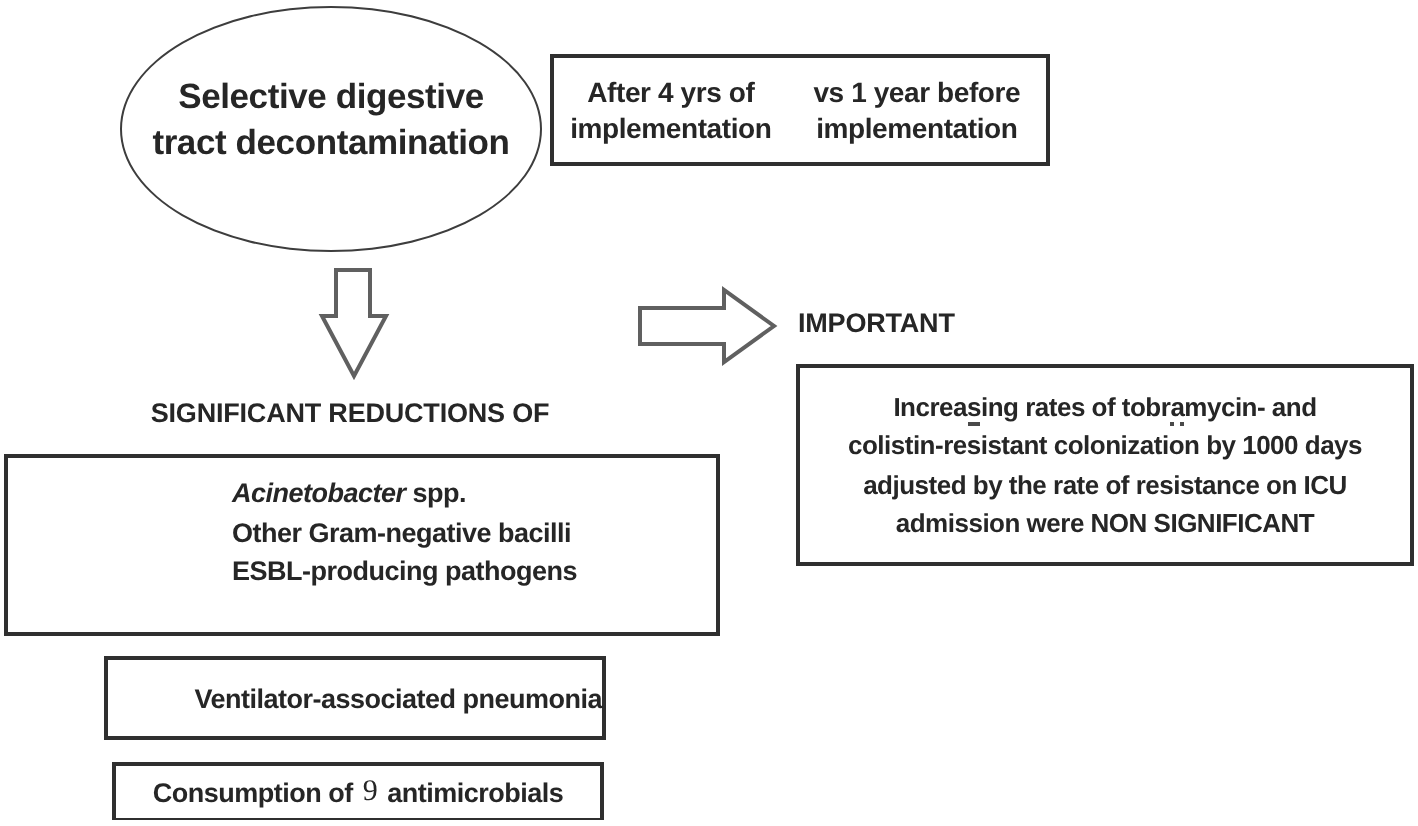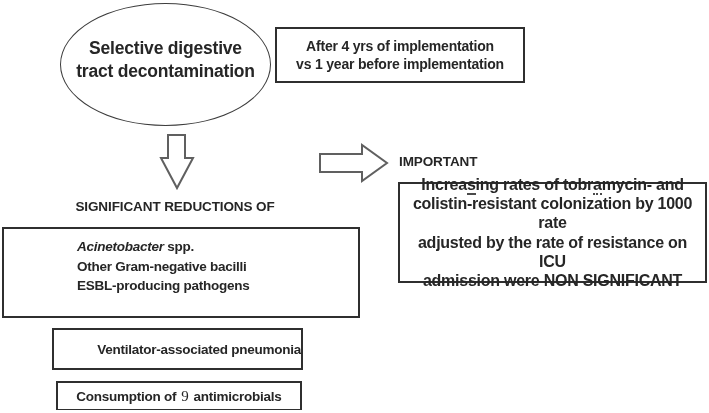--- a/index.html
+++ b/index.html
@@ -10,52 +10,52 @@
   .ellipse{
     position:absolute;left:60px;top:3px;width:209px;height:111px;
     border:1.6px solid #3d3d3d;border-radius:50%;
     display:flex;flex-direction:column;justify-content:center;align-items:center;
     text-align:center;font-weight:bold;font-size:17.5px;line-height:23px;
     letter-spacing:-0.2px;padding-bottom:10px;
   }
   .box{position:absolute;border:2px solid #2f2f2f;background:#fff;box-sizing:border-box;}
   .top-box{
     left:275px;top:27px;width:250px;height:56px;
-    display:flex;flex-direction:column;justify-content:center;align-items:center;
+    display:flex;flex-direction:row;justify-content:center;align-items:center;
     text-align:center;font-weight:bold;font-size:14px;line-height:18.5px;letter-spacing:-0.2px;
   }
   .arrow{position:absolute;}
   .arrow polygon{fill:#ffffff;stroke:#606060;stroke-width:2;stroke-linejoin:miter;}
   .label{position:absolute;font-weight:bold;font-size:13.5px;letter-spacing:-0.1px;}
   .significant{left:0px;top:199px;width:350px;text-align:center;}
   .important{left:399px;top:154px;}
   .infections-box{
     left:2px;top:227px;width:358px;height:91px;
     font-weight:bold;font-size:13.5px;line-height:19.5px;letter-spacing:-0.25px;
     padding:8px 4px 0 8px;
   }
-  .indent{margin-left:65px;}
+  .indent{margin-left:104px;}
   .italic{font-style:italic;}
   .pneumonia-box{
     left:52px;top:328px;width:251px;height:42px;
     display:flex;flex-direction:column;justify-content:center;align-items:flex-end;
     text-align:center;font-weight:bold;font-size:13.5px;line-height:19px;letter-spacing:-0.25px;
   }
   .consumption-box{
     left:56px;top:381px;width:246px;height:30px;
     display:flex;justify-content:center;align-items:center;
     font-weight:bold;font-size:13.5px;letter-spacing:-0.25px;
   }
   .serif-num{
     font-family:"Liberation Serif",serif;font-weight:normal;font-size:15px;margin:0 5px;
   }
   .important-box{
     left:398px;top:182px;width:309px;height:101px;
     display:flex;flex-direction:column;justify-content:center;align-items:center;
-    text-align:center;font-weight:bold;font-size:16px;line-height:19.3px;letter-spacing:-0.25px;
+    text-align:center;font-weight:bold;font-size:13px;line-height:19.3px;letter-spacing:-0.25px;
     padding:0 4px;
   }
   .uscore{border-bottom:2px solid #4a4a4a;}
   .udot{border-bottom:2px dotted #4a4a4a;}
 </style>
 </head>
 <body>
 
 <div class="canvas">
 
@@ -92,18 +92,18 @@
   </div>
 
   <div class="box consumption-box">
     <span>Consumption of</span>
       <span class="serif-num">9</span>
       <span>antimicrobials</span>
   </div>
 
   <div class="box important-box">
     <div><span>Increa</span><span class="uscore">s</span><span>ing rates of tobr</span><span class="udot">a</span><span>mycin- and</span></div>
-    <div>colistin-resistant colonization by 1000 rate</div>
+    <div>colistin-resistant colonization by 1000 days</div>
     <div>adjusted by the rate of resistance on ICU</div>
     <div>admission were NON SIGNIFICANT</div>
   </div>
 
 </div>
 
 </body></html>

